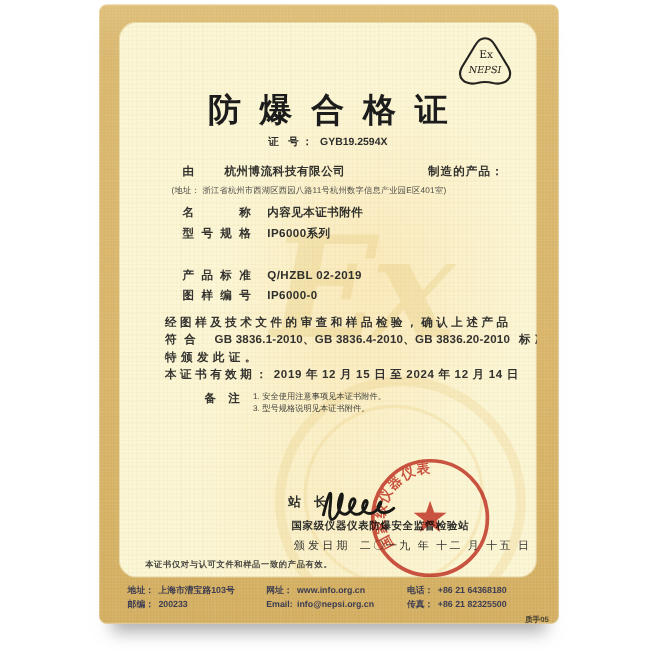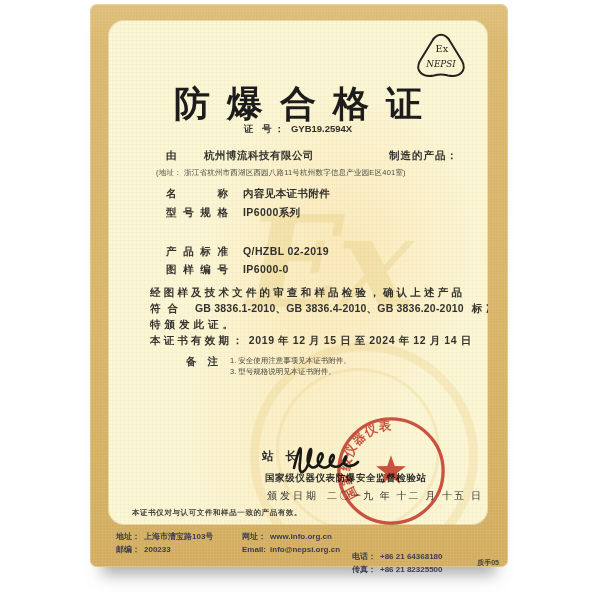--- a/index.html
+++ b/index.html
@@ -50,21 +50,21 @@
   .wm-ring{
     position:absolute;left:142px;top:322px;width:210px;height:210px;border-radius:50%;
     border:9px solid rgba(230,200,124,.26);pointer-events:none;
   }
   .wm-ring2{
     position:absolute;left:168px;top:348px;width:158px;height:158px;border-radius:50%;
     border:3px solid rgba(230,200,124,.26);pointer-events:none;
   }
   .title{
     position:absolute;left:0;top:60px;width:100%;text-align:center;
-    font-size:36px;font-weight:bold;color:#1c1c1c;letter-spacing:17px;margin:0;
+    font-size:30px;font-weight:bold;color:#1c1c1c;letter-spacing:17px;margin:0;
     text-indent:17px;white-space:nowrap;
   }
   .certno{
     position:absolute;left:0;top:103px;width:100%;text-align:center;
     font-size:9.5px;font-weight:bold;color:#2e2e2c;
   }
   .certno .lbl{letter-spacing:3px;margin-right:4px;}
 
   .company-row{position:absolute;left:0;top:129px;width:100%;height:14px;font-size:10.5px;font-weight:bold;color:#33322e;}
   .company-row .pfx{position:absolute;left:58px;}
@@ -107,21 +107,21 @@
 
   
   .logo{position:absolute;right:20px;top:13px;width:54px;height:46px;}
 
   
   .footer{position:absolute;left:0;top:524px;width:100%;height:39px;font-size:8px;
     font-weight:bold;color:#3c3c52;}
   .fcol{position:absolute;top:2px;line-height:13px;white-space:nowrap;}
   .fcol.c1{left:26px;}
   .fcol.c2{left:152px;}
-  .fcol.c3{left:262px;margin-top:20px;}
+  .fcol.c3{left:280px;}
   .fcol .l{margin-right:4px;}
   .formno{position:absolute;right:9px;top:30px;font-size:7px;font-weight:bold;color:#4a4536;}
 </style>
 </head>
 <body>
 
 <div class="stage">
   <div class="certificate">
 
     <div class="panel">

